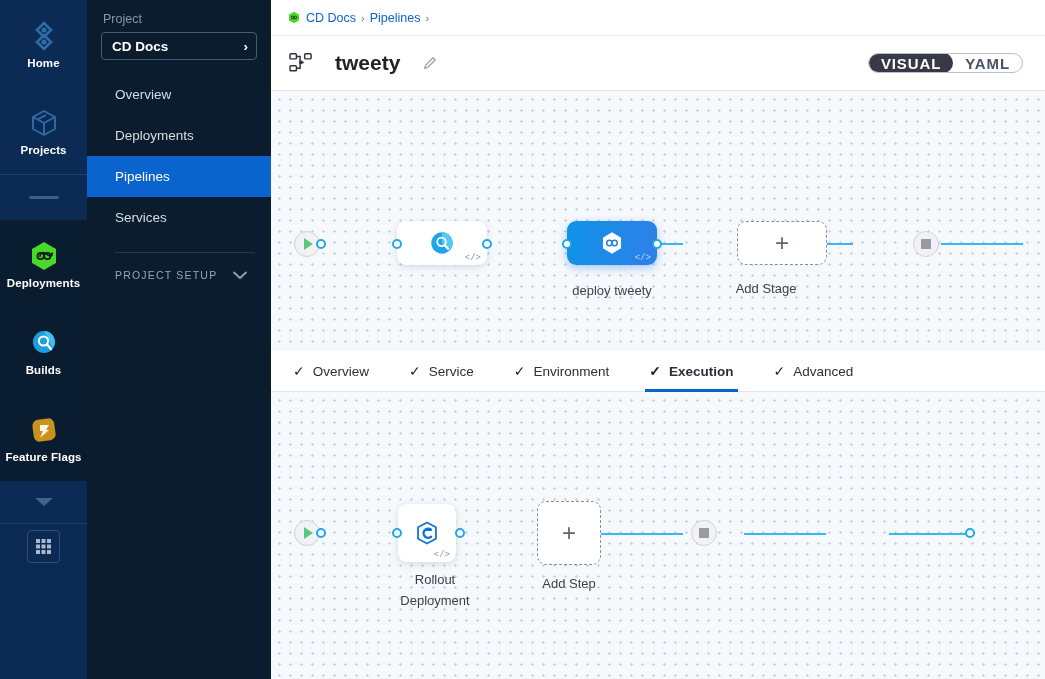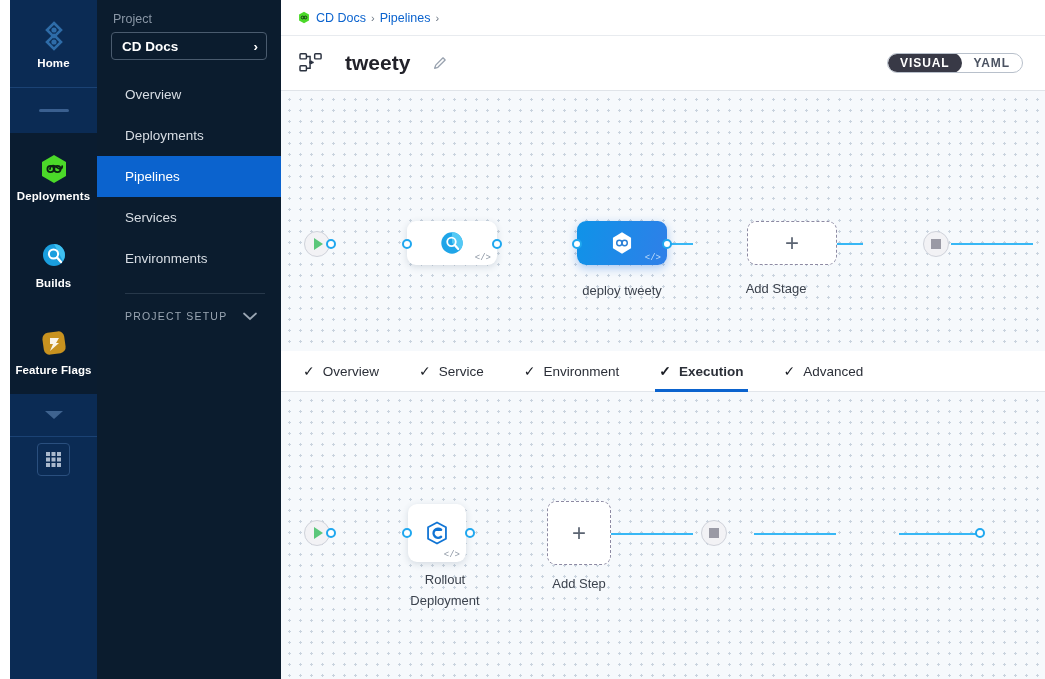--- a/index.html
+++ b/index.html
@@ -11,21 +11,20 @@
   }
   .app { display: flex; width: 1045px; height: 679px; position: relative; }
 
   
   .rail {
     width: 87px; height: 679px;
     background: #0a1c30;
     display: flex; flex-direction: column;
     flex: 0 0 87px;
     position: relative;
-    margin-left: 10px;
   }
   .rail-item {
     height: 87px;
     display: flex; flex-direction: column;
     align-items: center; justify-content: center;
     gap: 4px; cursor: pointer;
   }
   .rail-item.light { background: #0b2b54; }
   .rail-item.dark  { background: #0a1c30; }
   .rail-label {
@@ -115,21 +114,21 @@
     background: #fff; border-bottom: 1px solid #e0e4e9;
     position: relative; z-index: 2;
   }
   .pipe-title { font-size: 21px; font-weight: bold; color: #22222a; }
   .vy-toggle {
     position: absolute; right: 22px; top: 50%; transform: translateY(-50%);
     height: 20px; border: 1px solid #b8c0cb; border-radius: 10px;
     display: flex; align-items: center; overflow: hidden;
   }
   .vy-opt {
-    font-size: 12px; font-weight: bold; letter-spacing: .9px;
+    font-size: 15px; font-weight: bold; letter-spacing: .9px;
     padding: 0 12px; height: 20px; display: flex; align-items: center;
     color: #4a5261; cursor: pointer;
   }
   .vy-opt.sel { background: #383946; color: #ffffff; border-radius: 10px; height: 20px; }
 
   .canvas {
     position: relative; background-color: #f6f9fc;
     background-image: radial-gradient(circle, #c9d3de 1px, transparent 1.1px);
     background-size: 11px 11px;
     background-position: 3px 3px;
@@ -224,20 +223,31 @@
         <g fill="none" stroke="#2e6ca8" stroke-width="2.6">
           <path d="M17 4 L24 11 L17 18 L10 11 Z"></path>
           <path d="M17 16 L24 23 L17 30 L10 23 Z"></path>
         </g>
         <circle cx="17" cy="11" r="2.6" fill="#2e6ca8"></circle>
         <circle cx="17" cy="23" r="2.6" fill="#2e6ca8"></circle>
       </svg>
       <div class="rail-label">Home</div>
     </div>
 
+    <div class="rail-item light">
+      <svg class="rail-ico" viewBox="0 0 34 34">
+        <g fill="none" stroke="#2e6ca8" stroke-width="1.9" stroke-linejoin="round">
+          <path d="M17 5 L28 11 L28 23 L17 29 L6 23 L6 11 Z"></path>
+          <path d="M6 11 L17 17 L28 11"></path>
+          <path d="M17 17 L17 29"></path>
+          <path d="M11.5 13 L19 9"></path>
+        </g>
+      </svg>
+      <div class="rail-label">Projects</div>
+    </div>
 
     <div class="rail-divider">
         <i></i>
       </div>
 
     <div class="rail-item dark">
       <svg class="rail-ico" viewBox="0 0 34 34">
         <path d="M17 3 L29 10 L29 24 L17 31 L5 24 L5 10 Z" fill="#4bd929"></path>
         <path d="M13 17c0-2 1.6-3.4 3.4-3.4 2.6 0 3.6 3.2 6.2 3.2 1.6 0 2.6-1.2 2.6-2.6" fill="none" stroke="#0c2114" stroke-width="1.8" stroke-linecap="round"></path>
         <circle cx="13.6" cy="17" r="3.2" fill="none" stroke="#0c2114" stroke-width="1.8"></circle>
@@ -303,23 +313,20 @@
         </div>
       <div class="nav-item">
           <span>Deployments</span>
         </div>
       <div class="nav-item active">
           <span>Pipelines</span>
         </div>
       <div class="nav-item">
           <span>Services</span>
         </div>
-      <div class="nav-item">
-          <span>Environments</span>
-        </div>
     </div>
 
     <div class="nav-sep"></div>
 
     <div class="nav-setup">
       <span>PROJECT SETUP</span>
       <svg width="14" height="9" viewBox="0 0 14 9">
         <path d="M1 1.5 L7 7 L13 1.5" fill="none" stroke="#9aa6b3" stroke-width="1.7" stroke-linecap="round"></path>
       </svg>
     </div>

